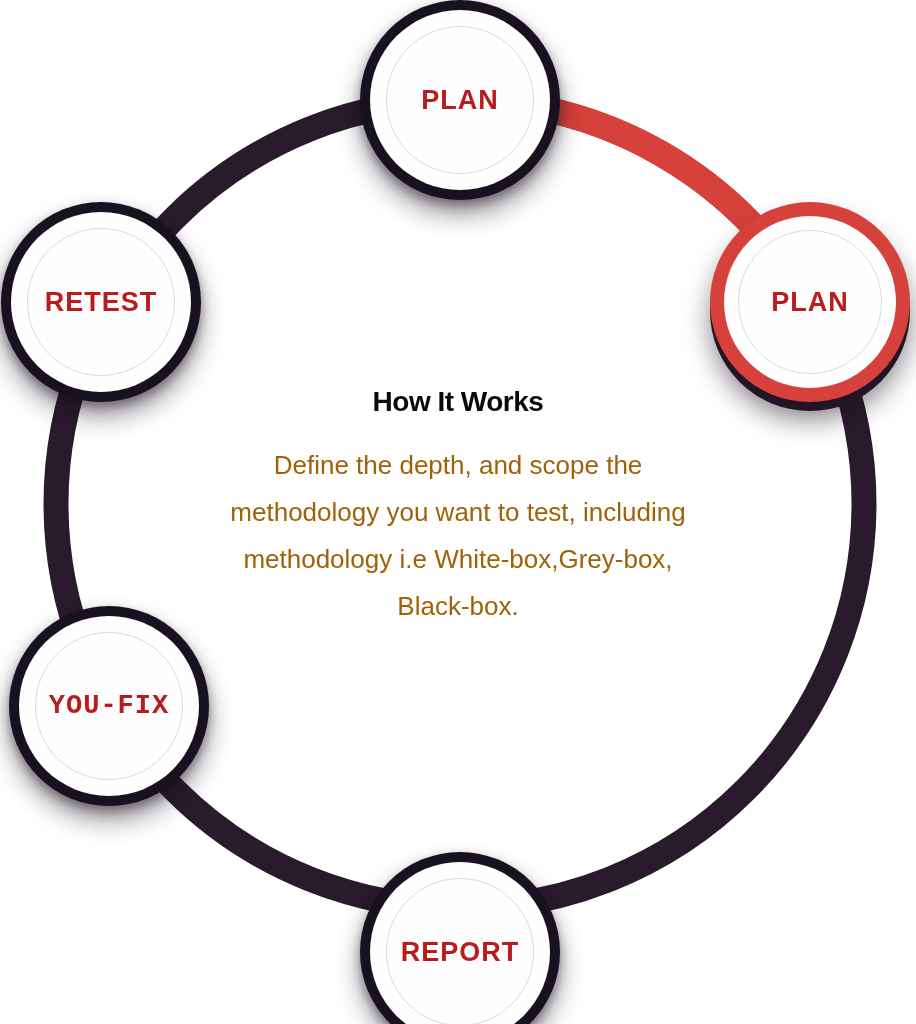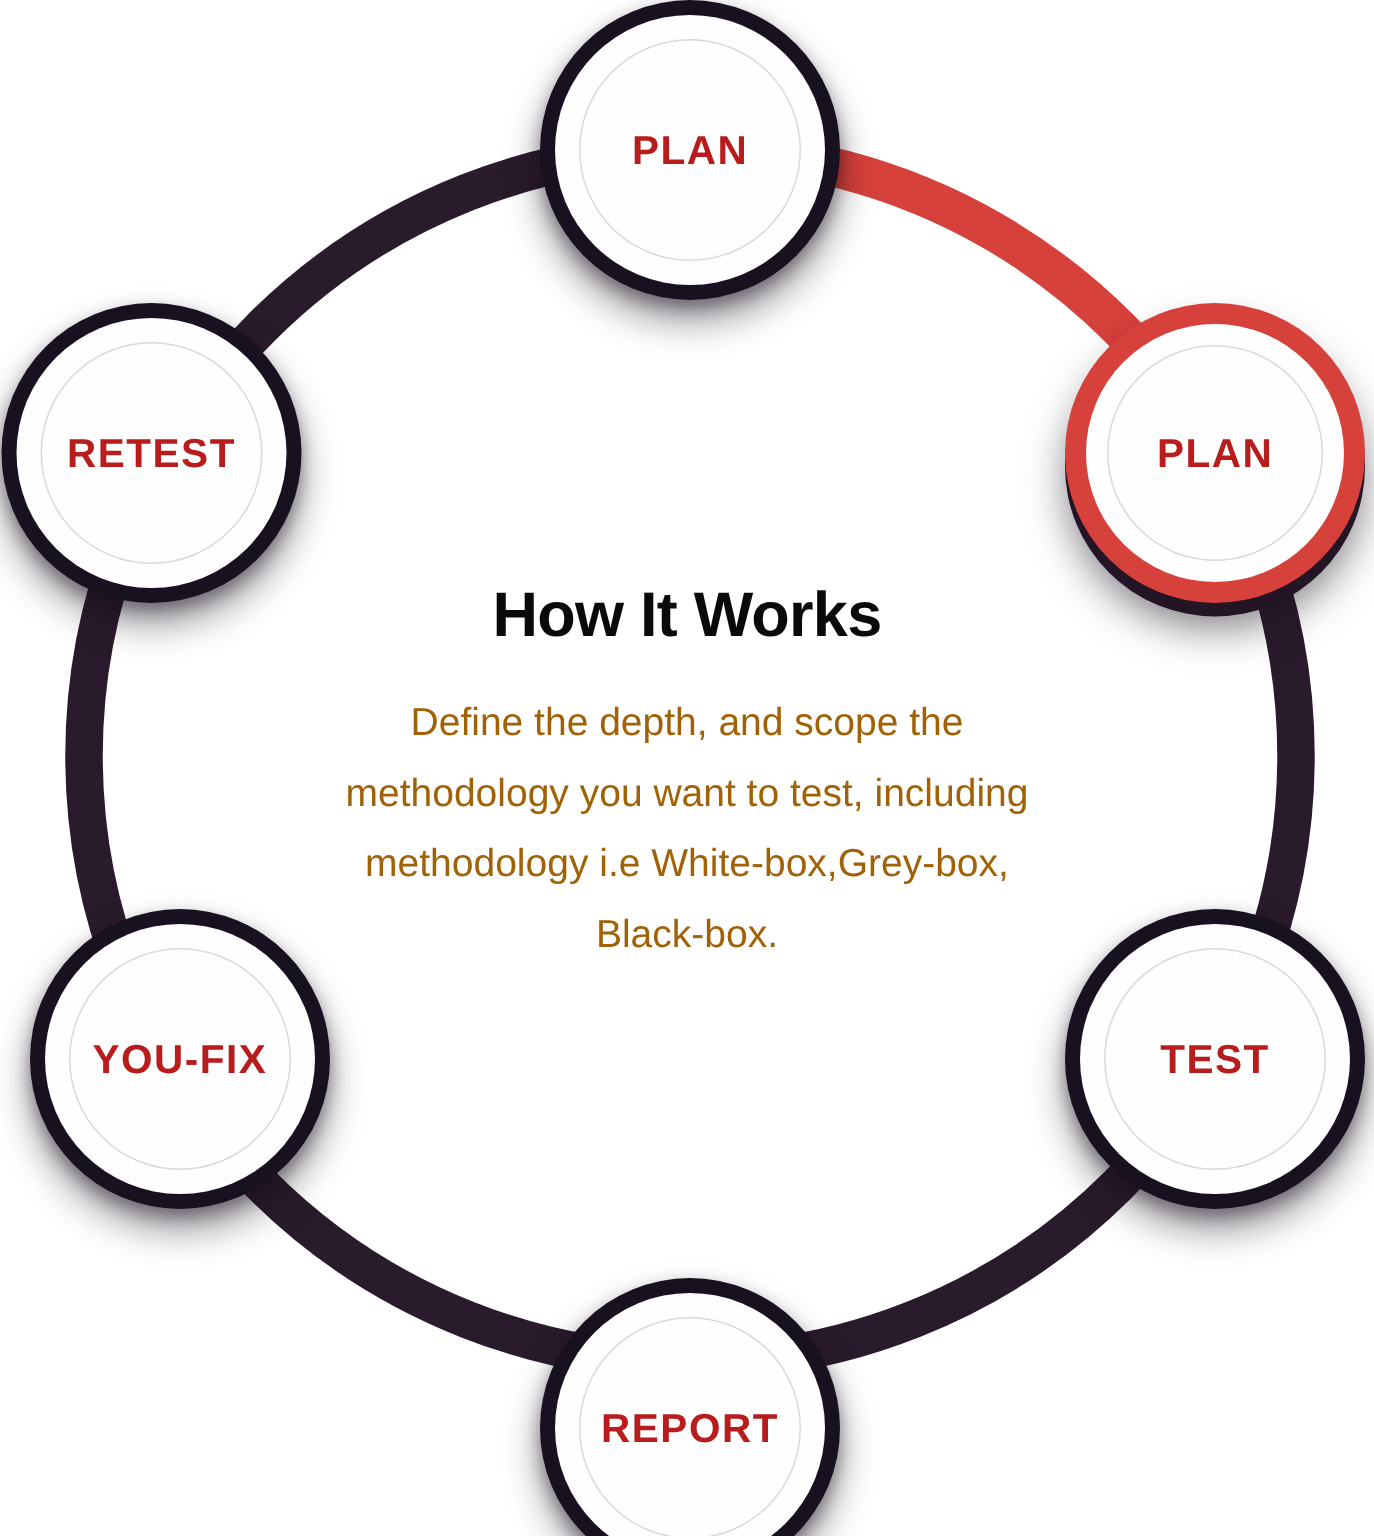--- a/index.html
+++ b/index.html
@@ -67,35 +67,35 @@
     height: 172px;
   }
   .node.active .node-inner::before {
     inset: 14px;
   }
   
   .pos-plan   { left: 360px; top: 0px; }
   .pos-scope  { left: 710px; top: 202px; }
   .pos-test   { left: 710px; top: 606px; }
   .pos-report { left: 360px; top: 852px; }
-  .pos-youfix { left: 20px;  top: 606px; }
+  .pos-youfix { left: 9px;  top: 606px; font-family: Liberation Mono, monospace; }
   .pos-retest { left: 1px;  top: 202px; }
 
   
   .center-text {
     position: absolute;
     top: 386px;
     left: 50%;
     transform: translateX(-50%);
     width: 680px;
     text-align: center;
   }
   .center-title {
     margin: 0 0 24px 0;
-    font-size: 42px;
+    font-size: 28px;
     font-weight: 800;
     letter-spacing: -0.5px;
     color: #0a0a0a;
   }
   .center-desc {
     font-size: 26px;
     font-weight: 500;
     color: #a16207;
   }
   .center-desc .line {
@@ -118,25 +118,20 @@
       <span class="node-label">PLAN</span>
     </div>
   </div>
 
   <div class="node active pos-scope">
     <div class="node-inner">
       <span class="node-label">PLAN</span>
     </div>
   </div>
 
-  <div class="node pos-test">
-    <div class="node-inner">
-      <span class="node-label">TEST</span>
-    </div>
-  </div>
 
   <div class="node pos-report">
     <div class="node-inner">
       <span class="node-label">REPORT</span>
     </div>
   </div>
 
   <div class="node pos-youfix">
     <div class="node-inner">
       <span class="node-label">YOU-FIX</span>

